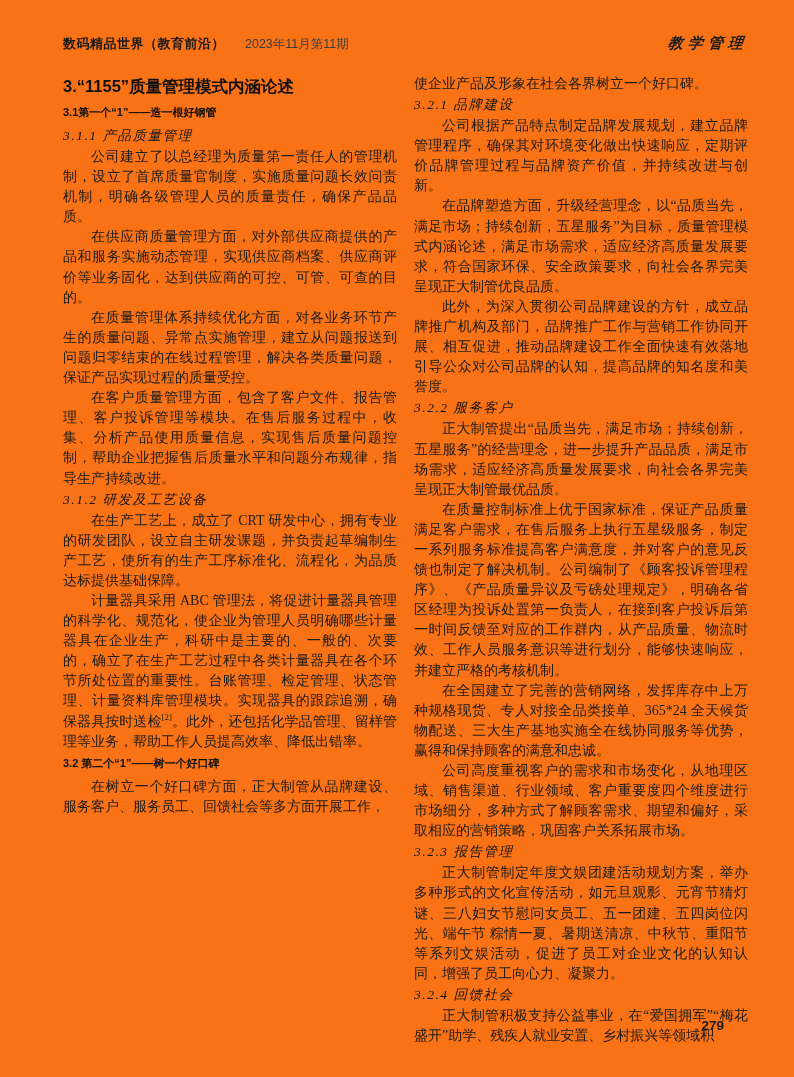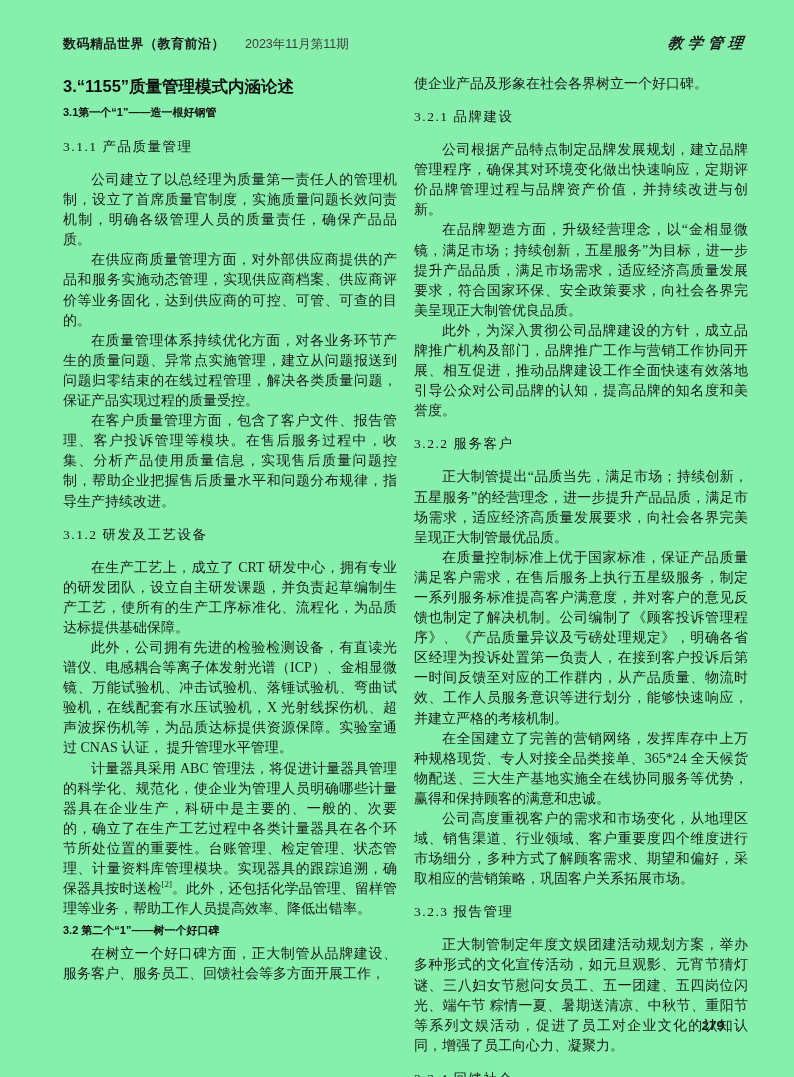--- a/index.html
+++ b/index.html
@@ -4,21 +4,21 @@
 <style>
   html, body {
     margin: 0;
     padding: 0;
     background: #ffffff;
   }
   .page {
     position: relative;
     width: 794px;
     height: 1077px;
-    background: #86efac;
+    background: #f97316;
     box-sizing: border-box;
     padding: 34px 46px 0 63px;
     overflow: hidden;
   }
   
   .page-header {
     display: flex;
     justify-content: space-between;
     align-items: baseline;
     width: 685px;
@@ -65,24 +65,25 @@
   .h3-sec {
     font-family: "Liberation Sans", sans-serif;
     font-weight: 700;
     font-size: 11px;
     line-height: 23px;
     margin: 0 0 2px 0;
     color: #101010;
   }
   .h4-sec {
     font-family: "Liberation Serif", "DejaVu Serif", serif;
+    font-style: italic;
     font-weight: 500;
     font-size: 13.5px;
     line-height: 20px;
-    margin: 13px 0;
+    margin: 1px 0;
     color: #141414;
     letter-spacing: 1.5px;
   }
   .para {
     font-family: "Liberation Serif", "DejaVu Serif", serif;
     font-size: 14px;
     line-height: 20.1px;
     margin: 0;
     text-indent: 2em;
     text-align: justify;
@@ -124,31 +125,30 @@
     <section class="col">
       <h2 class="h2-sec">3.“1155”质量管理模式内涵论述</h2>
       <h3 class="h3-sec">3.1第一个“1”——造一根好钢管</h3>
       <h4 class="h4-sec">3.1.1 产品质量管理</h4>
       <p class="para">公司建立了以总经理为质量第一责任人的管理机制，设立了首席质量官制度，实施质量问题长效问责机制，明确各级管理人员的质量责任，确保产品品质。</p>
       <p class="para">在供应商质量管理方面，对外部供应商提供的产品和服务实施动态管理，实现供应商档案、供应商评价等业务固化，达到供应商的可控、可管、可查的目的。</p>
       <p class="para">在质量管理体系持续优化方面，对各业务环节产生的质量问题、异常点实施管理，建立从问题报送到问题归零结束的在线过程管理，解决各类质量问题，保证产品实现过程的质量受控。</p>
       <p class="para">在客户质量管理方面，包含了客户文件、报告管理、客户投诉管理等模块。在售后服务过程中，收集、分析产品使用质量信息，实现售后质量问题控制，帮助企业把握售后质量水平和问题分布规律，指导生产持续改进。</p>
       <h4 class="h4-sec">3.1.2 研发及工艺设备</h4>
       <p class="para">在生产工艺上，成立了 CRT 研发中心，拥有专业的研发团队，设立自主研发课题，并负责起草编制生产工艺，使所有的生产工序标准化、流程化，为品质达标提供基础保障。</p>
-      <p class="para">此外，公司拥有先进的检验检测设备，有直读光谱仪、电感耦合等离子体发射光谱（ICP）、金相显微镜、万能试验机、冲击试验机、落锤试验机、弯曲试验机，在线配套有水压试验机，X 光射线探伤机、超声波探伤机等，为品质达标提供资源保障。实验室通过 CNAS 认证， 提升管理水平管理。</p>
       <p class="para"><span>计量器具采用 ABC 管理法，将促进计量器具管理的科学化、规范化，使企业为管理人员明确哪些计量器具在企业生产，科研中是主要的、一般的、次要的，确立了在生产工艺过程中各类计量器具在各个环节所处位置的重要性。台账管理、检定管理、状态管理、计量资料库管理模块。实现器具的跟踪追溯，确保器具按时送检</span><sup class="ref-mark">[2]</sup><span>。此外，还包括化学品管理、留样管理等业务，帮助工作人员提高效率、降低出错率。</span></p>
       <h3 class="h3-sec">3.2 第二个“1”——树一个好口碑</h3>
       <p class="para">在树立一个好口碑方面，正大制管从品牌建设、服务客户、服务员工、回馈社会等多方面开展工作，</p>
     </section>
 
     <section class="col">
       <p class="para cont">使企业产品及形象在社会各界树立一个好口碑。</p>
       <h4 class="h4-sec">3.2.1 品牌建设</h4>
       <p class="para">公司根据产品特点制定品牌发展规划，建立品牌管理程序，确保其对环境变化做出快速响应，定期评价品牌管理过程与品牌资产价值，并持续改进与创新。</p>
-      <p class="para">在品牌塑造方面，升级经营理念，以“金相显微镜，满足市场；持续创新，五星服务”为目标，进一步提升产品品质，满足市场需求，适应经济高质量发展要求，符合国家环保、安全政策要求，向社会各界完美呈现正大制管优良品质。</p>
+      <p class="para">在品牌塑造方面，升级经营理念，以“品质当先，满足市场；持续创新，五星服务”为目标，质量管理模式内涵论述，满足市场需求，适应经济高质量发展要求，符合国家环保、安全政策要求，向社会各界完美呈现正大制管优良品质。</p>
       <p class="para">此外，为深入贯彻公司品牌建设的方针，成立品牌推广机构及部门，品牌推广工作与营销工作协同开展、相互促进，推动品牌建设工作全面快速有效落地引导公众对公司品牌的认知，提高品牌的知名度和美誉度。</p>
       <h4 class="h4-sec">3.2.2 服务客户</h4>
       <p class="para">正大制管提出“品质当先，满足市场；持续创新，五星服务”的经营理念，进一步提升产品品质，满足市场需求，适应经济高质量发展要求，向社会各界完美呈现正大制管最优品质。</p>
       <p class="para">在质量控制标准上优于国家标准，保证产品质量满足客户需求，在售后服务上执行五星级服务，制定一系列服务标准提高客户满意度，并对客户的意见反馈也制定了解决机制。公司编制了《顾客投诉管理程序》、《产品质量异议及亏磅处理规定》，明确各省区经理为投诉处置第一负责人，在接到客户投诉后第一时间反馈至对应的工作群内，从产品质量、物流时效、工作人员服务意识等进行划分，能够快速响应，并建立严格的考核机制。</p>
       <p class="para">在全国建立了完善的营销网络，发挥库存中上万种规格现货、专人对接全品类接单、365*24 全天候货物配送、三大生产基地实施全在线协同服务等优势，赢得和保持顾客的满意和忠诚。</p>
       <p class="para">公司高度重视客户的需求和市场变化，从地理区域、销售渠道、行业领域、客户重要度四个维度进行市场细分，多种方式了解顾客需求、期望和偏好，采取相应的营销策略，巩固客户关系拓展市场。</p>
       <h4 class="h4-sec">3.2.3 报告管理</h4>
       <p class="para">正大制管制定年度文娱团建活动规划方案，举办多种形式的文化宣传活动，如元旦观影、元宵节猜灯谜、三八妇女节慰问女员工、五一团建、五四岗位闪光、端午节 粽情一夏、暑期送清凉、中秋节、重阳节等系列文娱活动，促进了员工对企业文化的认知认同，增强了员工向心力、凝聚力。</p>
       <h4 class="h4-sec">3.2.4 回馈社会</h4>
       <p class="para">正大制管积极支持公益事业，在“爱国拥军”“梅花盛开”助学、残疾人就业安置、乡村振兴等领域积</p>

